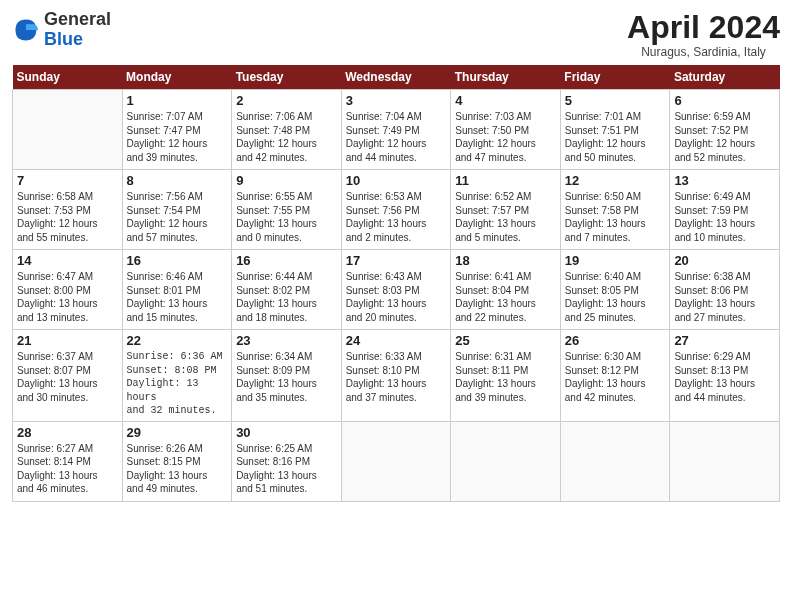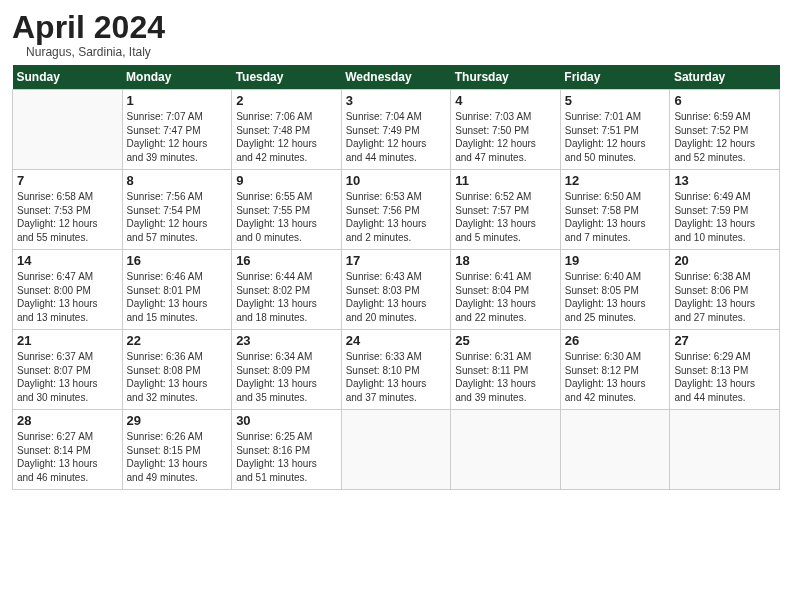--- a/index.html
+++ b/index.html
@@ -48,21 +48,21 @@
     .location {
       font-size: 12px;
       color: #444;
     }
     table {
       width: 100%;
       border-collapse: collapse;
       font-size: 10px;
     }
     thead tr th {
-      background-color: #14532d;
+      background-color: #7f1d1d;
       color: #fff;
       padding: 5px 4px;
       text-align: left;
       font-size: 12px;
       font-weight: bold;
     }
     tbody tr td {
       border: 1px solid #ccc;
       vertical-align: top;
       padding: 3px 4px;
@@ -83,20 +83,30 @@
     }
     .empty-cell {
       background: #f9f9f9;
     }
   </style>
 </head>
 <body>
 
 <div class="container">
   <div class="header">
+    <div class="logo">
+      <svg class="logo-icon" viewBox="0 0 32 32" xmlns="http://www.w3.org/2000/svg">
+        <path d="M4 16 Q4 4 16 4 Q24 4 27 10 L16 10 L16 16 L28 16 Q27 28 16 28 Q4 28 4 16Z" fill="#1565c0"></path>
+        <path d="M27 10 Q30 13 30 16 L28 16 L16 16 L16 10Z" fill="#42a5f5"></path>
+      </svg>
+      <div class="logo-text">
+        <span class="logo-general">General</span><br>
+        <span class="logo-blue">Blue</span>
+      </div>
+    </div>
     <div class="title-block">
       <div class="month-title">April 2024</div>
       <div class="location">Nuragus, Sardinia, Italy</div>
     </div>
   </div>
 
   <table>
     <thead>
       <tr>
 
@@ -261,21 +271,21 @@
         <tr>
           <td>
             <span class="day-number">21</span>
             <div class="day-info" style="white-space: pre-line;">Sunrise: 6:37 AM
 Sunset: 8:07 PM
 Daylight: 13 hours
 and 30 minutes.</div>
           </td>
           <td>
             <span class="day-number">22</span>
-            <div class="day-info" style="white-space: pre-line;">Sunrise: 6:36 AM
+            <div class="day-info" style="white-space: pre-line; font-family: Liberation Mono, monospace;">Sunrise: 6:36 AM
 Sunset: 8:08 PM
 Daylight: 13 hours
 and 32 minutes.</div>
           </td>
           <td>
             <span class="day-number">23</span>
             <div class="day-info" style="white-space: pre-line;">Sunrise: 6:34 AM
 Sunset: 8:09 PM
 Daylight: 13 hours
 and 35 minutes.</div>

